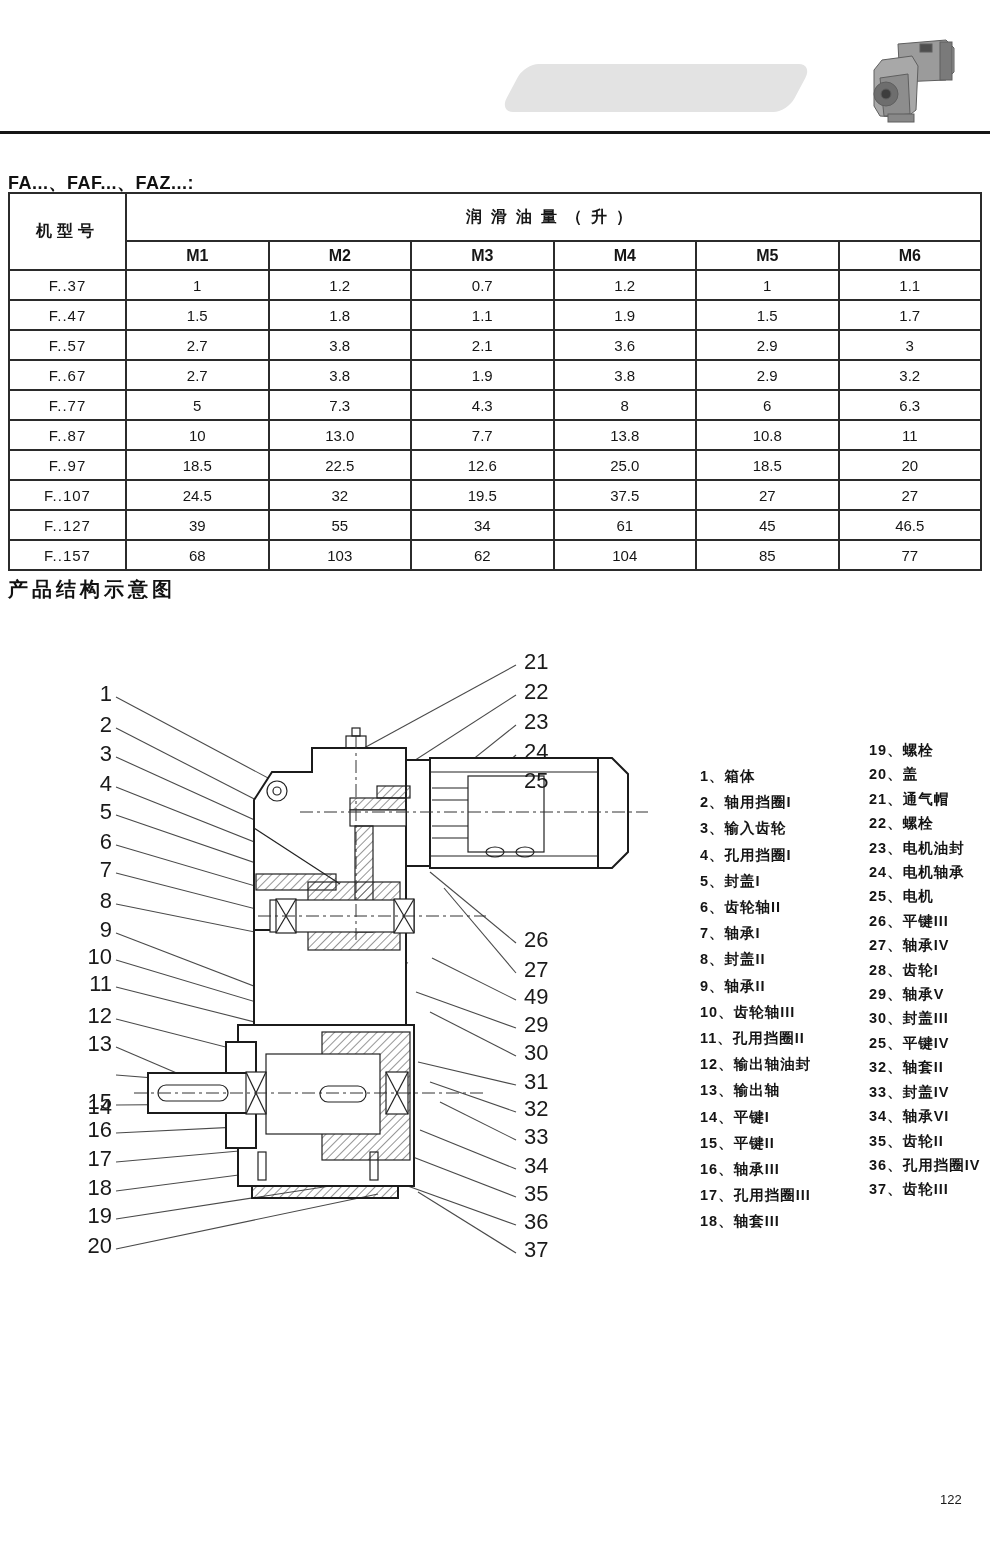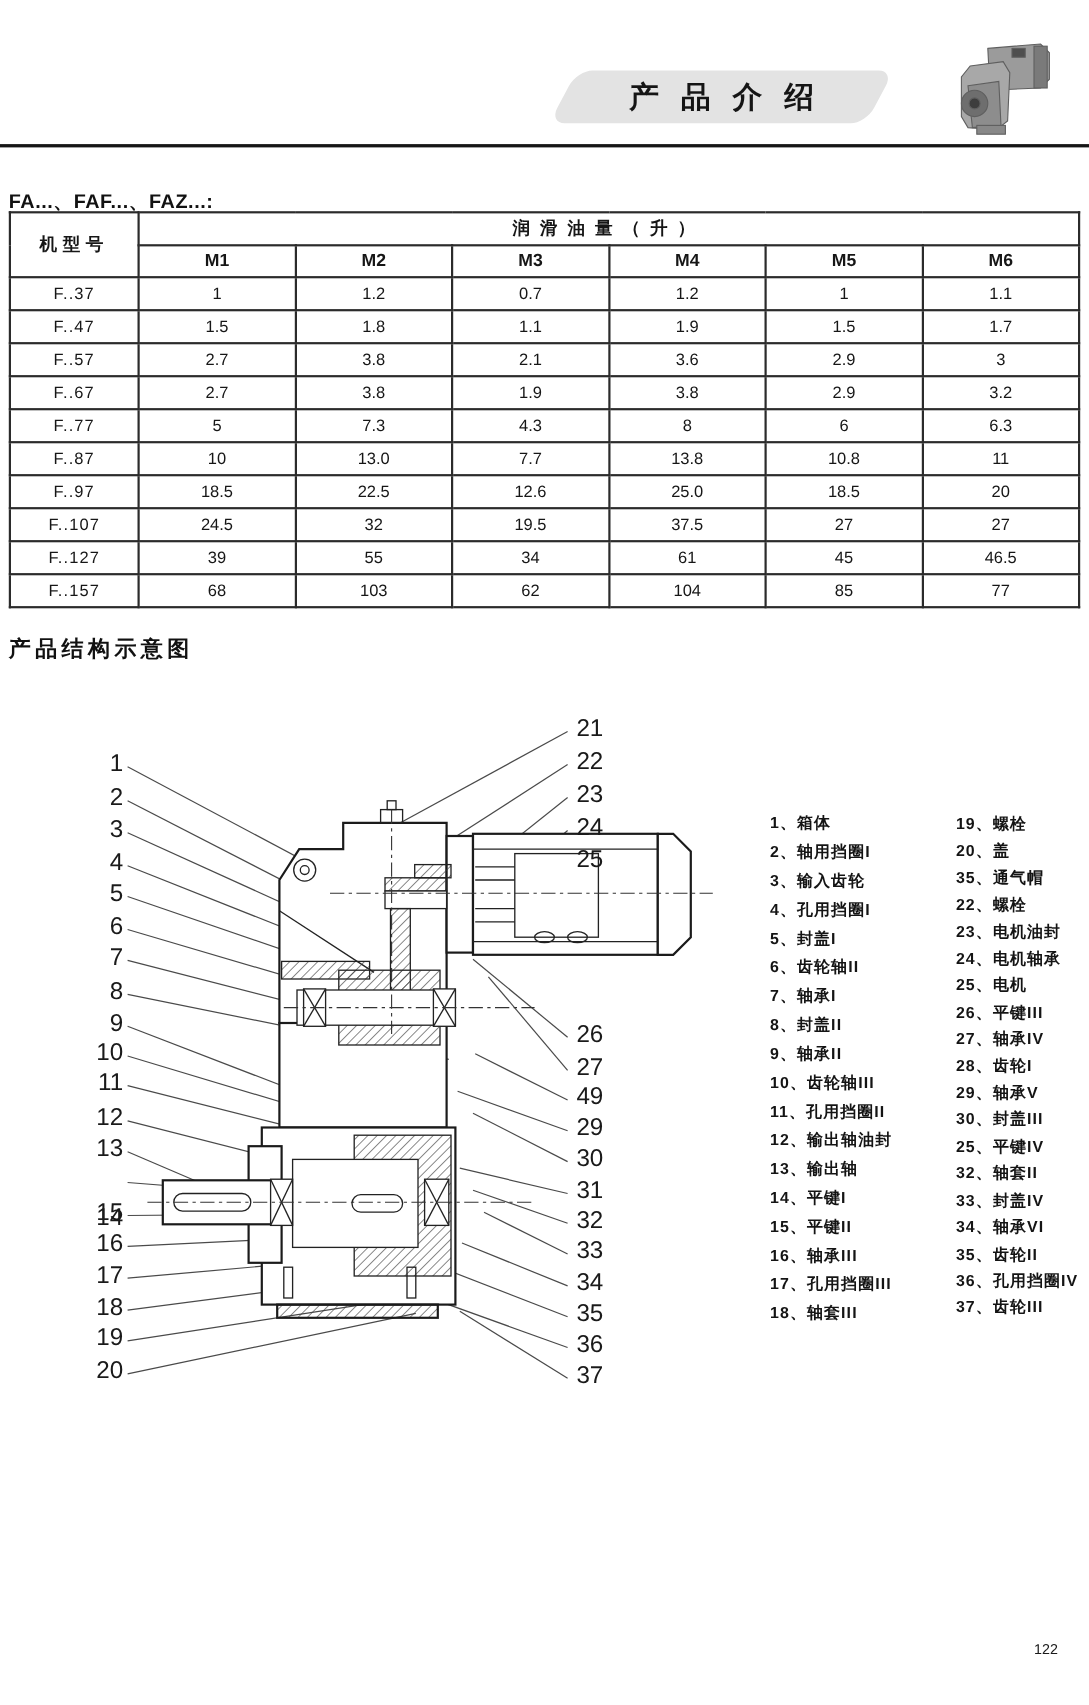--- a/index.html
+++ b/index.html
@@ -15,47 +15,46 @@
   .photo{position:absolute;left:860px;top:32px;}
   .header-rule{position:absolute;left:0;top:131px;width:990px;height:3px;background:#161616;}
 
   .series-label{position:absolute;left:8px;top:155px;font-size:18px;font-weight:600;letter-spacing:.5px;margin-top:16px;}
 
   
   table.oil{position:absolute;left:8px;top:192px;width:974px;border-collapse:collapse;table-layout:fixed;}
   table.oil th,table.oil td{border:2px solid #2b2b2b;text-align:center;vertical-align:middle;
         font-size:15px;color:#161616;padding:0;background:#fff;}
   table.oil th{font-size:16px;font-weight:600;}
-  .h1{height:30px;letter-spacing:9px;}
+  .h1{height:48px;letter-spacing:9px;}
   .h2 th{height:27px;font-weight:600;letter-spacing:0;}
   table.oil td{height:28px;}
   .model-col{width:115px;letter-spacing:5px;}
   td.model{letter-spacing:1px;}
 
   .structure-title{position:absolute;left:8px;top:576px;font-size:20px;font-weight:bold;letter-spacing:4px;}
 
   .diagram-svg{position:absolute;left:0;top:600px;}
 
   .callout{position:absolute;font-size:22px;color:#1a1a1a;line-height:26px;}
   .callout.left{left:62px;width:50px;text-align:right;}
   .callout.right{left:524px;width:50px;text-align:left;}
 
   .legend{position:absolute;font-size:14.5px;font-weight:600;color:#141414;letter-spacing:1px;white-space:nowrap;}
-  .legend.col1{left:700px;top:736px;line-height:26.2px;}
+  .legend.col1{left:700px;top:763px;line-height:26.2px;}
   .legend.col2{left:869px;top:738px;line-height:24.4px;}
 
   .page-number{position:absolute;left:940px;top:1492px;width:46px;text-align:left;font-size:13px;color:#1a1a1a;}
 </style>
 </head>
 <body>
 
 <div class="page">
 
   <div class="banner"></div>
-  <div class="banner-text">产品介绍</div>
 
   <svg class="photo" width="100" height="100" viewBox="0 0 100 100">
     <g stroke="#5f5f5f" stroke-width="1">
       <polygon points="38,12 86,8 94,16 94,40 86,48 40,50" fill="#9b9b9b"></polygon>
       <rect x="80" y="10" width="12" height="38" fill="#7a7a7a"></rect>
       <rect x="60" y="12" width="12" height="8" fill="#4e4e4e"></rect>
       <polygon points="22,28 52,24 58,34 56,78 46,86 20,84 14,74 14,38" fill="#a8a8a8"></polygon>
       <polygon points="20,46 48,42 50,82 24,84" fill="#8d8d8d"></polygon>
       <circle cx="26" cy="62" r="12" fill="#6e6e6e"></circle>
       <circle cx="26" cy="62" r="5" fill="#3d3d3d"></circle>
@@ -360,21 +359,21 @@
       <div class="legend-item">14、平键I</div>
       <div class="legend-item">15、平键II</div>
       <div class="legend-item">16、轴承III</div>
       <div class="legend-item">17、孔用挡圈III</div>
       <div class="legend-item">18、轴套III</div>
     </div>
   <div class="legend col2">
 
   <div class="legend-item">19、螺栓</div>
       <div class="legend-item">20、盖</div>
-      <div class="legend-item">35、通气帽</div>
+      <div class="legend-item">21、通气帽</div>
       <div class="legend-item">22、螺栓</div>
       <div class="legend-item">23、电机油封</div>
       <div class="legend-item">24、电机轴承</div>
       <div class="legend-item">25、电机</div>
       <div class="legend-item">26、平键III</div>
       <div class="legend-item">27、轴承IV</div>
       <div class="legend-item">28、齿轮I</div>
       <div class="legend-item">29、轴承V</div>
       <div class="legend-item">30、封盖III</div>
       <div class="legend-item">25、平键IV</div>

